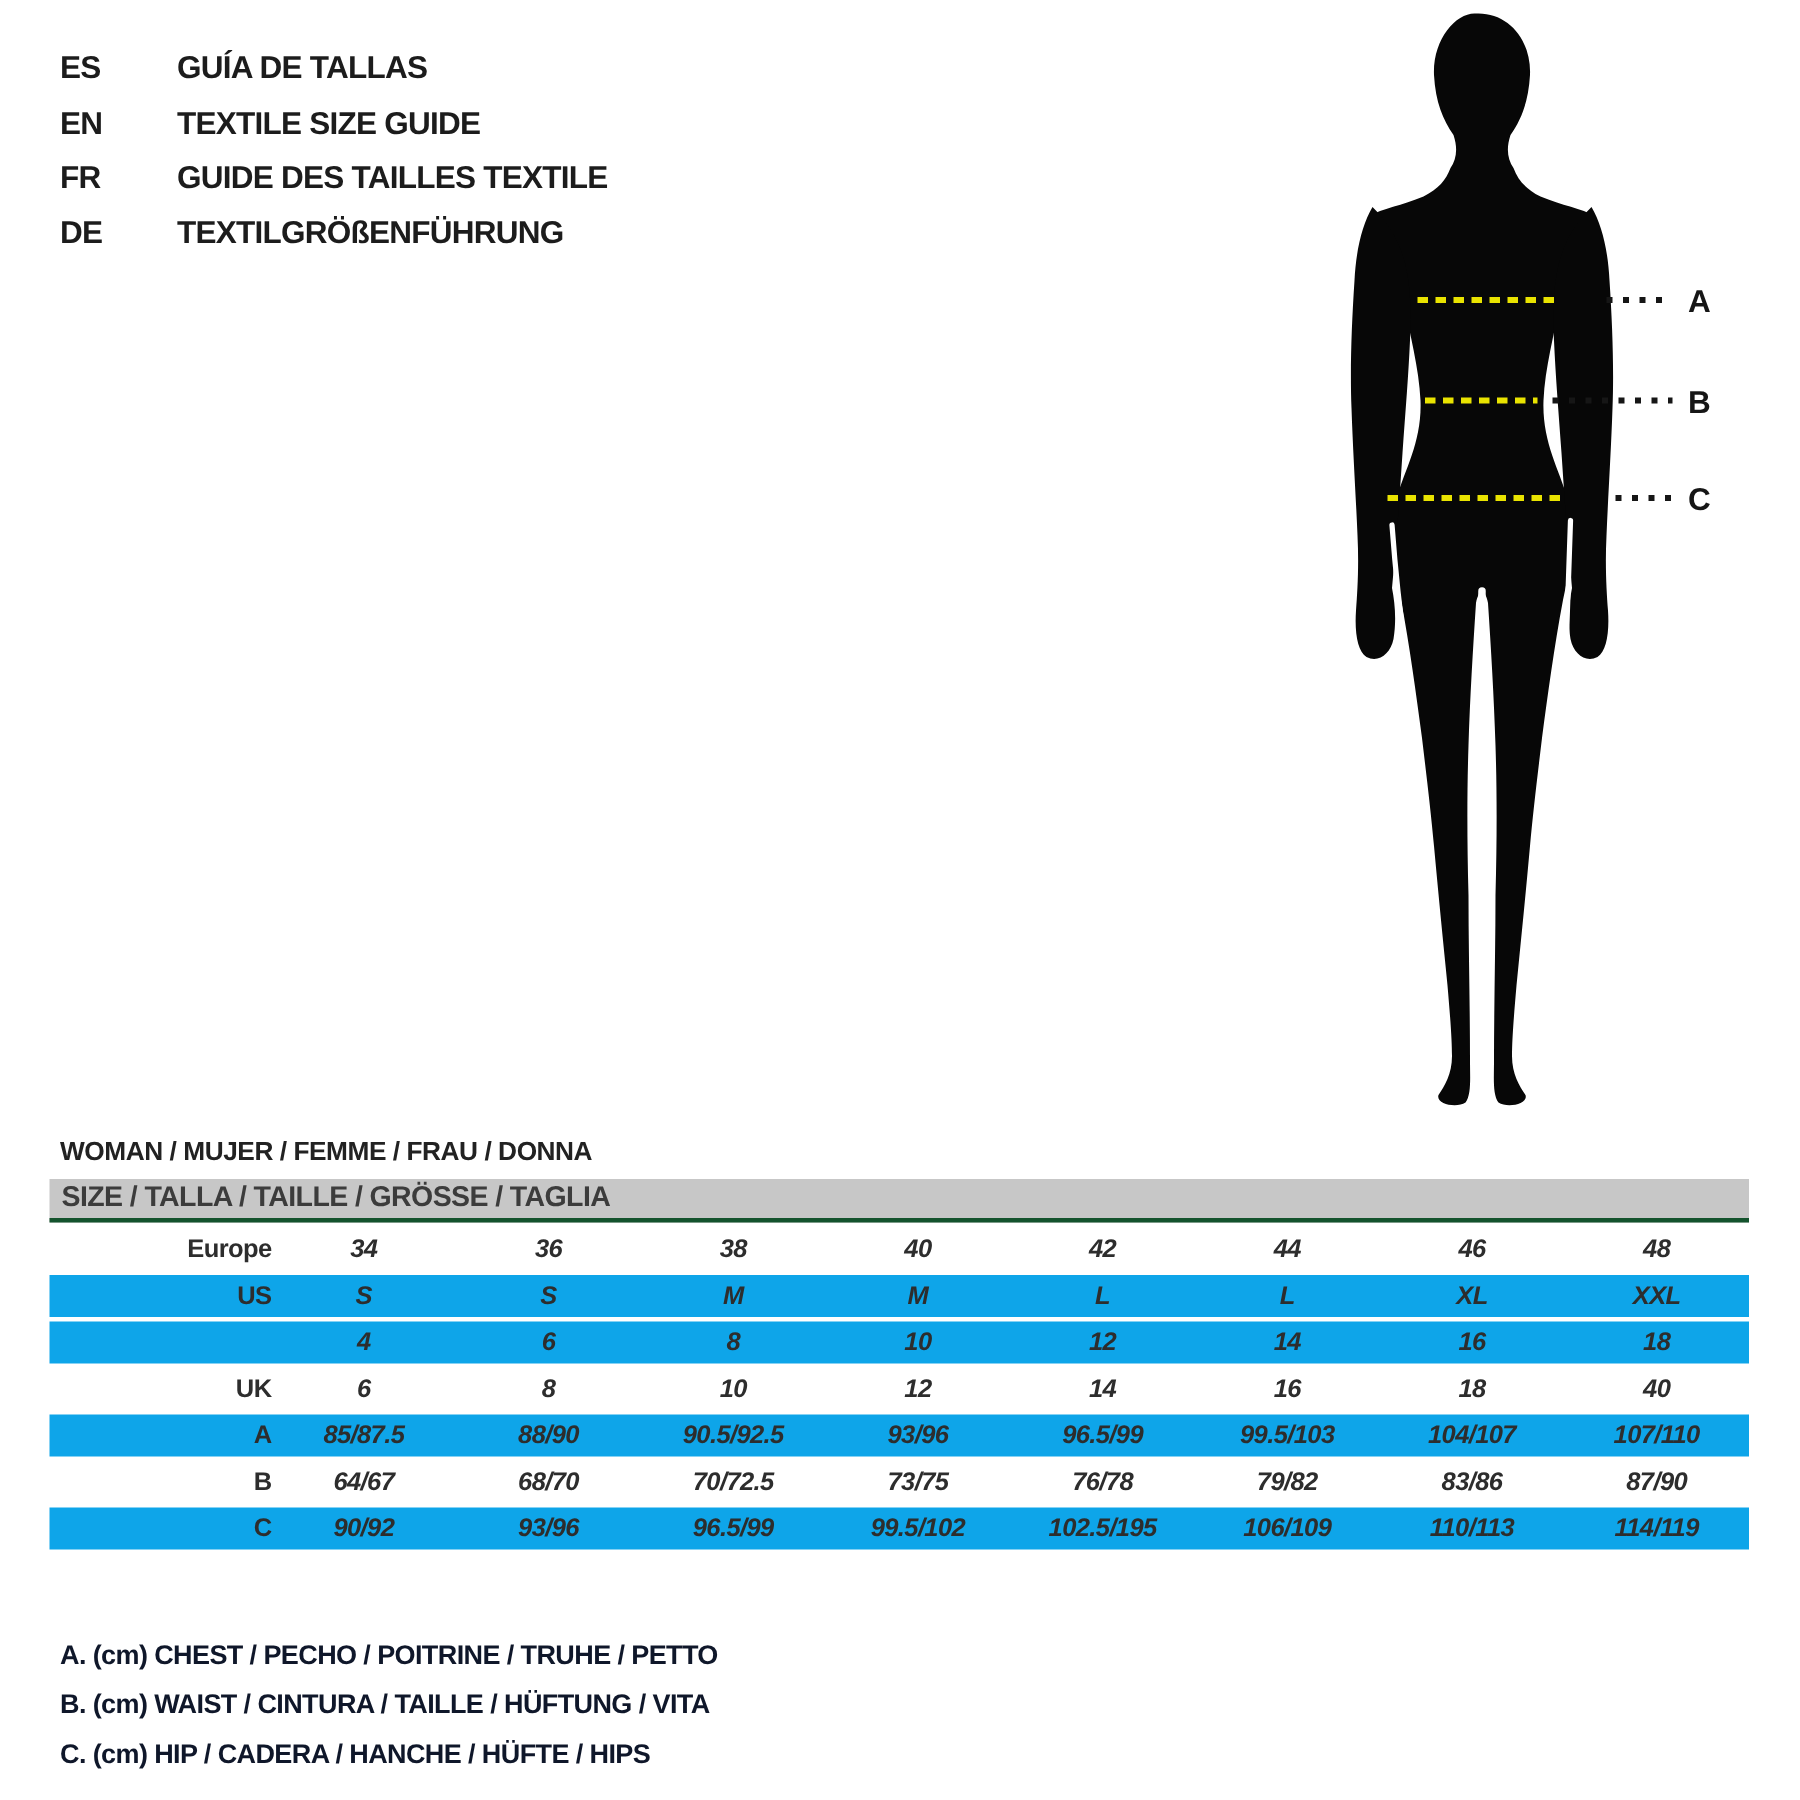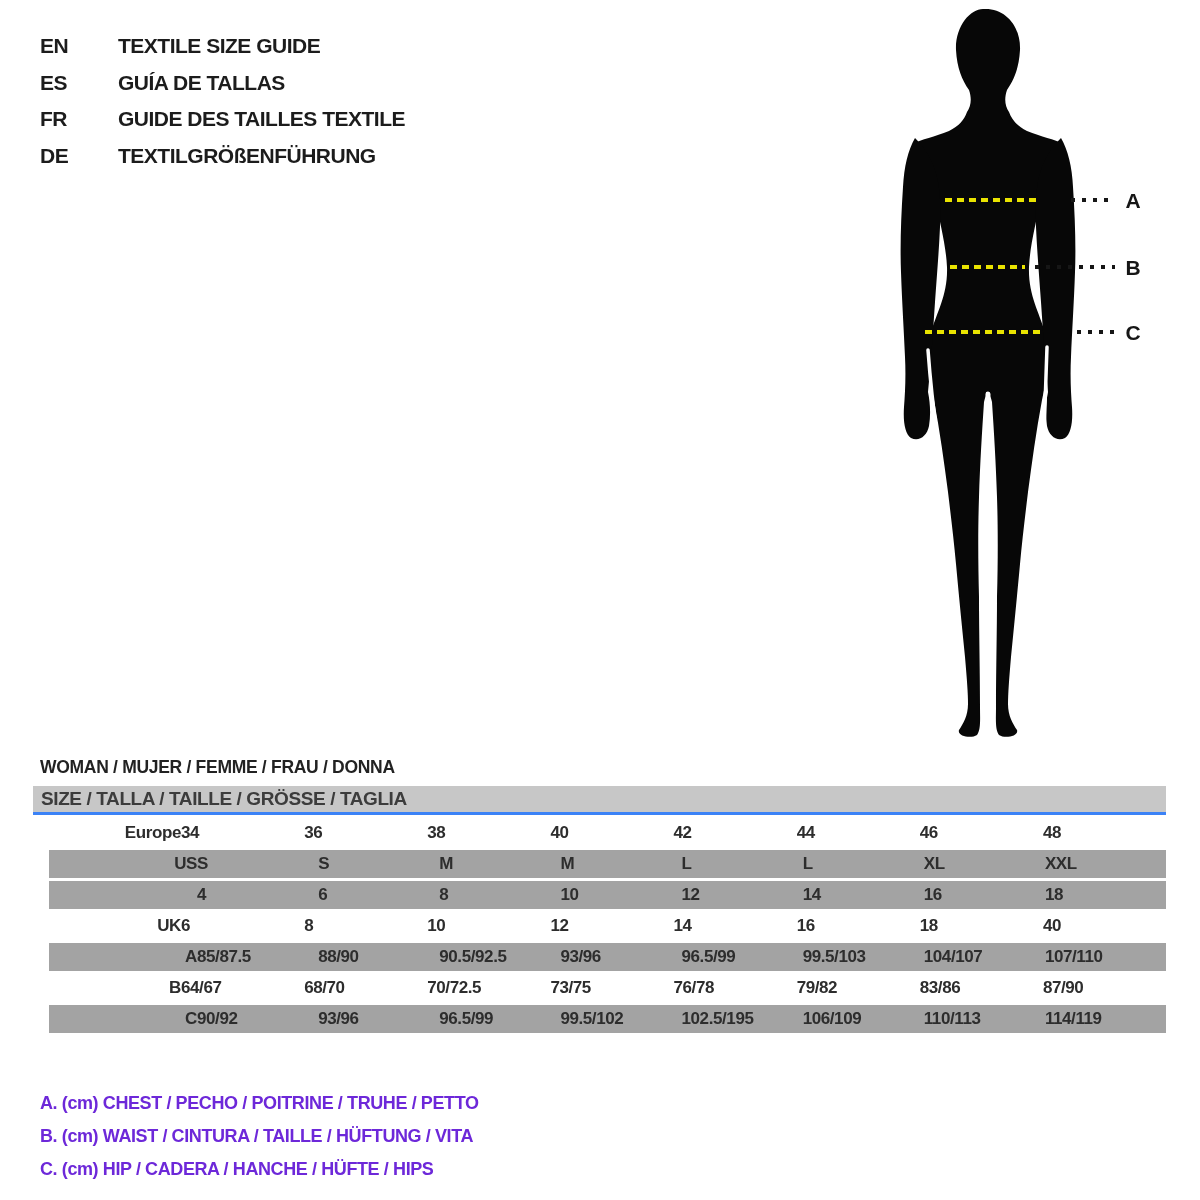--- a/index.html
+++ b/index.html
@@ -12,50 +12,50 @@
   .lang-code{width:78px;flex:0 0 78px;}
 
   
   .figure{position:absolute;left:860px;top:0;width:340px;height:745px;}
 
   
   .woman-title{position:absolute;left:40px;top:741px;font-size:17.5px;font-weight:bold;letter-spacing:-0.3px;color:#222;margin-top:16px;}
 
   
   .size-table{position:absolute;left:33px;top:786px;width:1133px;}
-  .thead{height:26px;line-height:26px;background:#c7c7c7;border-bottom:3px solid #3b82f6;
+  .thead{height:26px;line-height:26px;background:#c7c7c7;border-bottom:3px solid #14532d;
          margin-bottom:4px;padding-left:8px;font-size:19px;font-weight:bold;letter-spacing:-0.4px;color:#3c3c3c;}
   .trow{display:grid;grid-template-columns:148px repeat(8,1fr);height:28px;align-items:center;
         margin-bottom:3px;font-size:17px;font-weight:600;letter-spacing:-0.4px;color:#2d2d2d;}
-  .trow.shaded{background:#a3a3a3;margin-left:16px;}
+  .trow.shaded{background:#0ea5e9;}
   .tlabel{padding-left:8px;text-align:right;}
-  .tcell{text-align:left;}
+  .tcell{text-align:center;font-style:italic;}
 
   
   .legend{position:absolute;left:40px;top:1087px;}
-  .legend-line{line-height:33px;font-size:18px;font-weight:bold;letter-spacing:-0.4px;color:#6d28d9;}
+  .legend-line{line-height:33px;font-size:18px;font-weight:bold;letter-spacing:-0.4px;color:#0f172a;}
 
   .yline{stroke:#e9e300;stroke-width:4;stroke-dasharray:7 5;fill:none;}
   .bline{stroke:#161616;stroke-width:4;stroke-dasharray:4 7;fill:none;}
   .slit{stroke:#ffffff;fill:none;stroke-linecap:round;}
   .measure-label{font-family:"Liberation Sans",sans-serif;font-size:21px;font-weight:600;fill:#161616;}
 </style>
 </head>
 <body>
 
 <div class="canvas">
 
   <div class="langs">
     <div class="lang-row">
+      <span class="lang-code">ES</span>
+      <span class="lang-title">GUÍA DE TALLAS</span>
+    </div>
+    <div class="lang-row">
       <span class="lang-code">EN</span>
       <span class="lang-title">TEXTILE SIZE GUIDE</span>
-    </div>
-    <div class="lang-row">
-      <span class="lang-code">ES</span>
-      <span class="lang-title">GUÍA DE TALLAS</span>
     </div>
     <div class="lang-row">
       <span class="lang-code">FR</span>
       <span class="lang-title">GUIDE DES TAILLES TEXTILE</span>
     </div>
     <div class="lang-row">
       <span class="lang-code">DE</span>
       <span class="lang-title">TEXTILGRÖßENFÜHRUNG</span>
     </div>
   </div>

